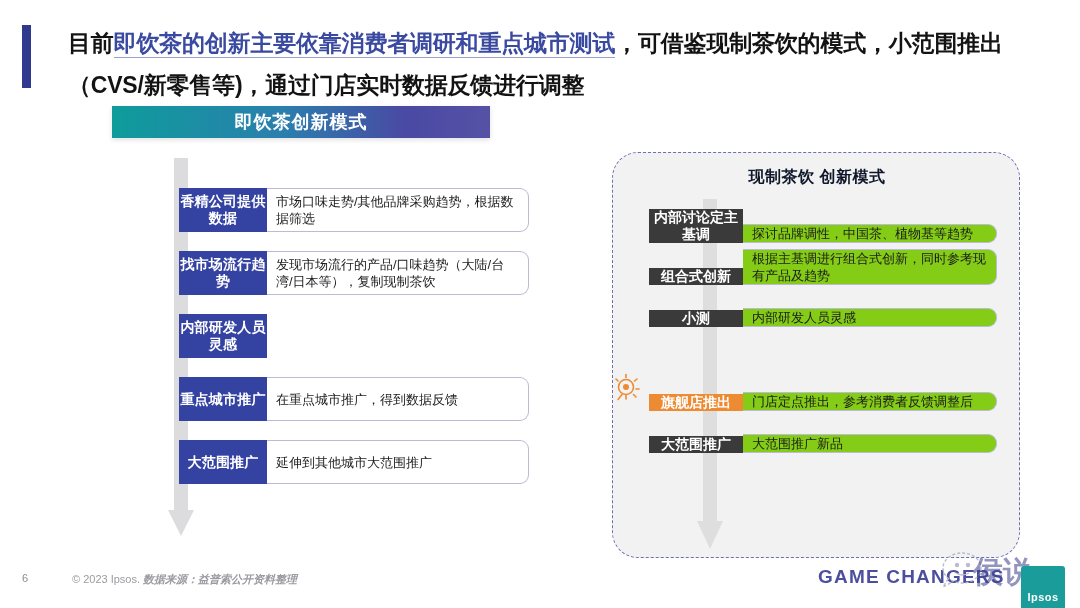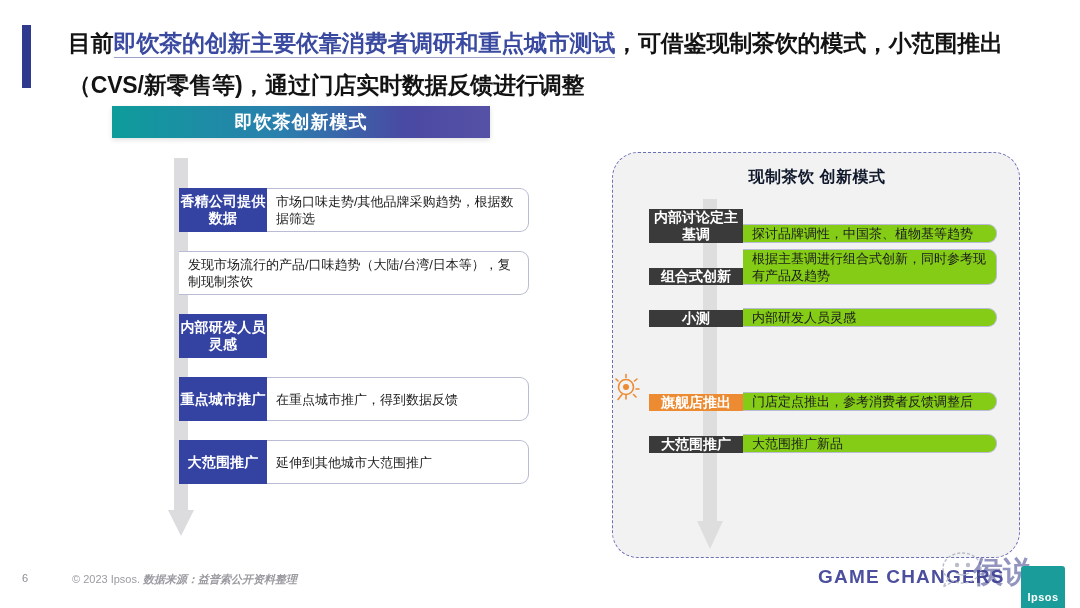--- a/index.html
+++ b/index.html
@@ -279,20 +279,21 @@
     <div class="arrow-shaft"></div>
     <div class="arrow-head"></div>
   </div>
 
   <div id="left-rows">
     <div class="lrow">
       <div class="lrow-label">香精公司提供数据</div>
       <div class="lrow-body">市场口味走势/其他品牌采购趋势，根据数据筛选</div>
     </div>
     <div class="lrow">
+      <div class="lrow-label">找市场流行趋势</div>
       <div class="lrow-body">发现市场流行的产品/口味趋势（大陆/台湾/日本等），复制现制茶饮</div>
     </div>
     <div class="lrow">
       <div class="lrow-label">内部研发人员灵感</div>
     </div>
     <div class="lrow">
       <div class="lrow-label">重点城市推广</div>
       <div class="lrow-body">在重点城市推广，得到数据反馈</div>
     </div>
     <div class="lrow">

